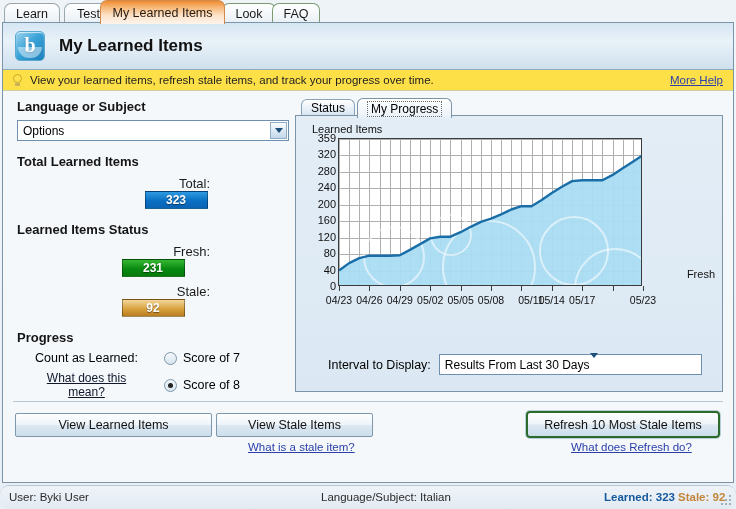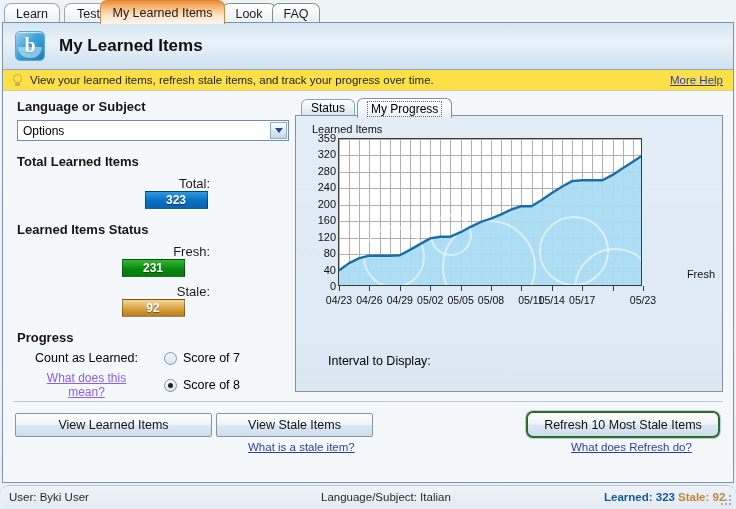--- a/index.html
+++ b/index.html
@@ -166,21 +166,21 @@
   .valbox.fresh { background: linear-gradient(to bottom, #36b833 0%, #0a8a12 55%, #067a0c 100%); }
   .valbox.stale { background: linear-gradient(to bottom, #f2d79a 0%, #d9a23f 55%, #b97c1c 100%); }
 
   .sect { margin-top: 13px; }
 
   .optrow { display: flex; align-items: center; margin-top: 6px; }
   .optrow .olabel {
     width: 135px; text-align: center; padding-right: 20px; font-size: 12.5px; margin-left: 12px;
   }
   .optrow .olabel.link {
-    color: #8b5cf6; text-decoration: underline; cursor: pointer; font-size: 12px;
+    color: #0f172a; text-decoration: underline; cursor: pointer; font-size: 12px;
   }
   .radio {
     width: 13px; height: 13px; border-radius: 50%;
     border: 1px solid #7d95a8;
     background: linear-gradient(to bottom, #f3f8fc 0%, #d8e5ef 100%);
     margin-right: 6px;
     display: flex; align-items: center; justify-content: center;
     flex: none;
   }
   .radio.checked::after {
@@ -477,32 +477,36 @@
                 <span style="left: 195px; top: 0px;">05/08</span>
                 <span style="left: 225.4px; top: 0px; padding-left: 19px;">05/11</span>
                 <span style="left: 255.8px; top: 0px;">05/14</span>
                 <span style="left: 286.2px; top: 0px;">05/17</span>
                 <span style="left: 347px; top: 0px;">05/23</span>
               </div>
           </div>
 
           <div class="intervalrow">
             <div class="ilabel">Interval to Display:</div>
+            <div class="intervalcombo">
+              <span>Results From Last 30 Days</span>
+              <span class="arrowbtn"><i class="caret"></i></span>
+            </div>
           </div>
         </div>
       </div>
 
       <div class="divider"></div>
       <div class="btn" style="left:12px;top:322px;width:197px;">
         <span>View Learned Items</span>
       </div>
       <div class="btn" style="left:213px;top:322px;width:157px;">
         <span>View Stale Items</span>
       </div>
-      <div class="btn primary" style="left:523px;top:320px;width:194px;height:27px;border-radius:7px;">
+      <div class="btn primary" style="left:523px;top:320px;width:194px;height:27px;">
         <span>Refresh 10 Most Stale Items</span>
       </div>
       <div class="underlink" style="left:245px;top:350px;">What is a stale item?</div>
       <div class="underlink" style="left:568px;top:350px;">What does Refresh do?</div>
     </div>
   </div>
 
   <div class="statusbar">
     <div class="sb" style="left:9px;">User: Byki User</div>
     <div class="sb" style="left:321px;">Language/Subject: Italian</div>

